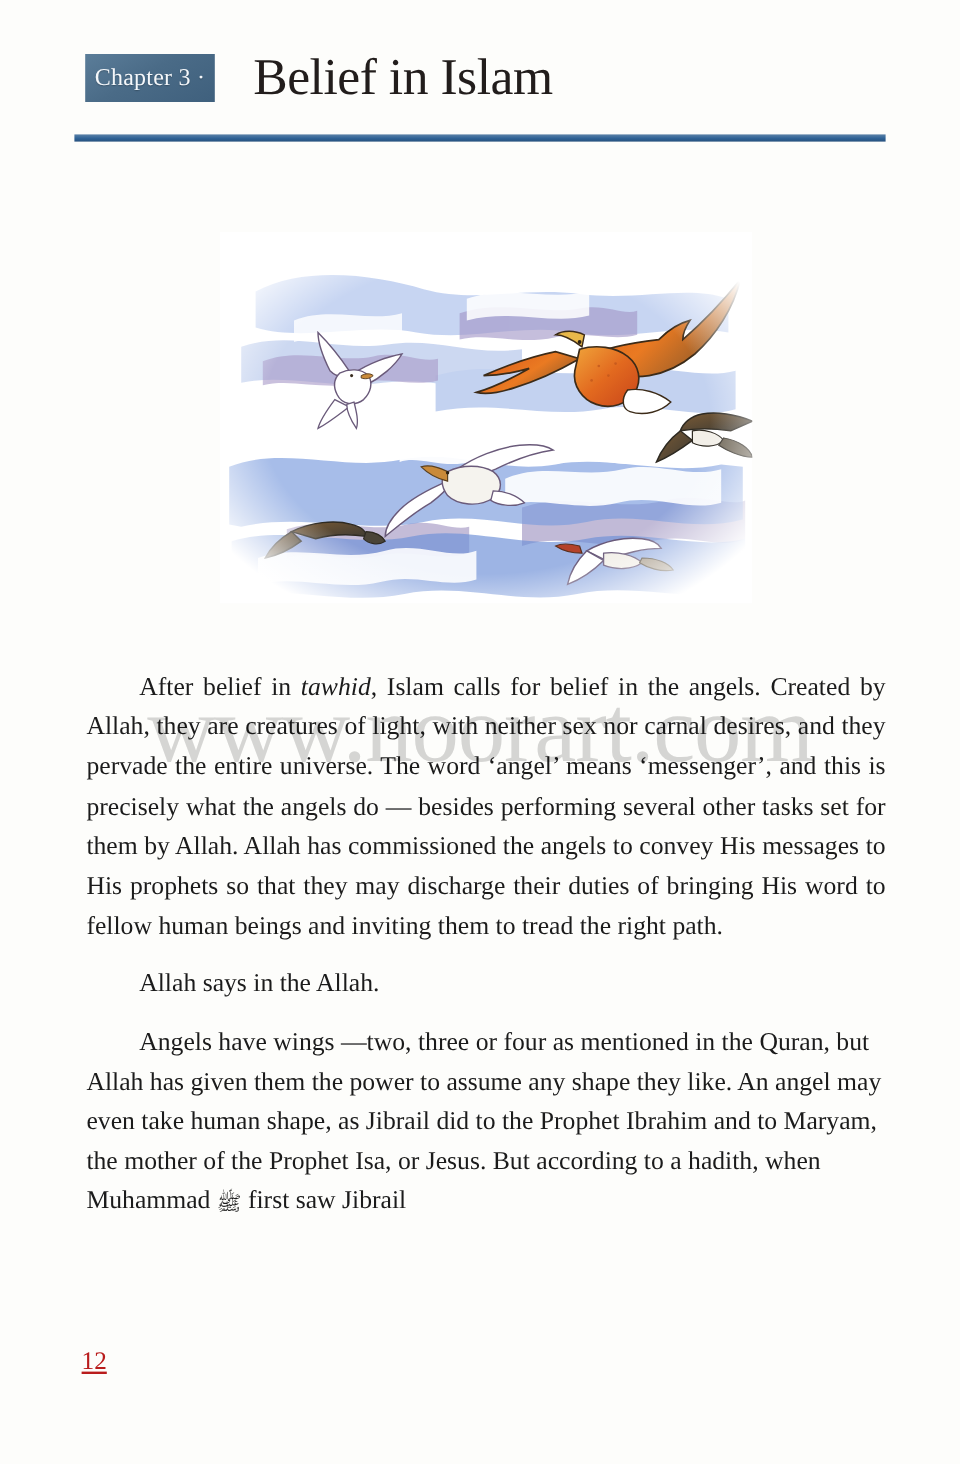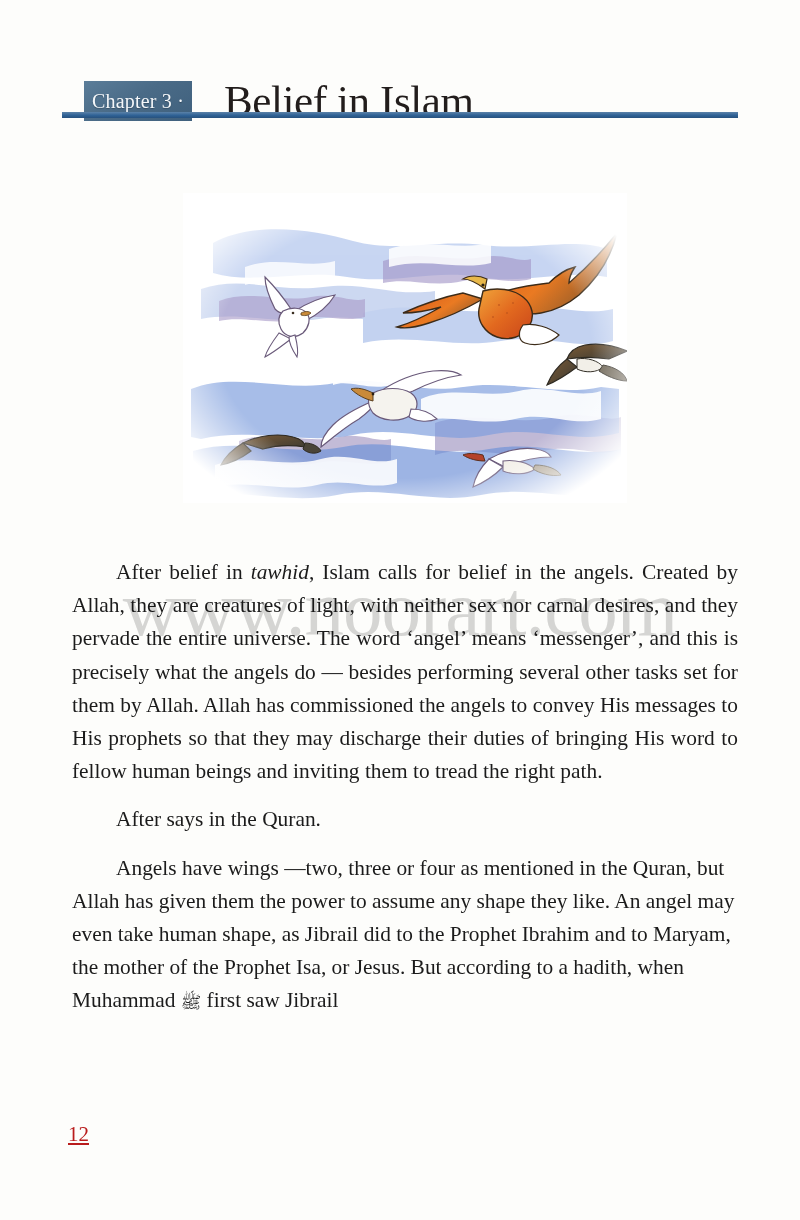--- a/index.html
+++ b/index.html
@@ -16,25 +16,24 @@
     position: relative;
     width: 800px;
     height: 1220px;
     background: #fdfdfb;
     overflow: hidden;
   }
 
   
   .chapter-header {
     position: absolute;
-    left: 84px;
+    left: 71px;
     top: 40px;
     width: 640px;
     height: 62px;
-    margin-top: 36px;
   }
   .chapter-badge {
     position: absolute;
     left: 0;
     top: 5px;
     width: 108px;
     height: 40px;
     background: linear-gradient(150deg, #5b7d99 0%, #4a6b87 45%, #3f607d 100%);
     display: flex;
     align-items: center;
@@ -262,21 +261,21 @@
     </svg>
   </div>
 
   <div class="body-text">
 
     <p class="para">
       <span>After belief in </span><em>tawhid</em><span>, Islam calls for belief in the angels. Created by Allah, they are creatures of light, with neither sex nor carnal desires, and they pervade the entire universe. The word ‘angel’ means ‘messenger’, and this is precisely what the angels do — besides performing several other tasks set for them by Allah. Allah has commissioned the angels to convey His messages to His prophets so that they may discharge their duties of bringing His word to fellow human beings and inviting them to tread the right path.</span>
     </p>
 
     <p class="para">
-      <span>After says in the Quran.</span>
+      <span>Allah says in the Allah.</span>
     </p>
 
 
     <p class="para last">
       <span>Angels have wings —two, three or four as mentioned in the Quran, but Allah has given them the power to assume any shape they like. An angel may even take human shape, as Jibrail did to the Prophet Ibrahim and to Maryam, the mother of the Prophet Isa, or Jesus. But according to a hadith, when Muhammad </span><span class="salla">ﷺ</span><span> first saw Jibrail</span>
     </p>
 
   </div>
 
   <div class="watermark">www.noorart.com</div>

